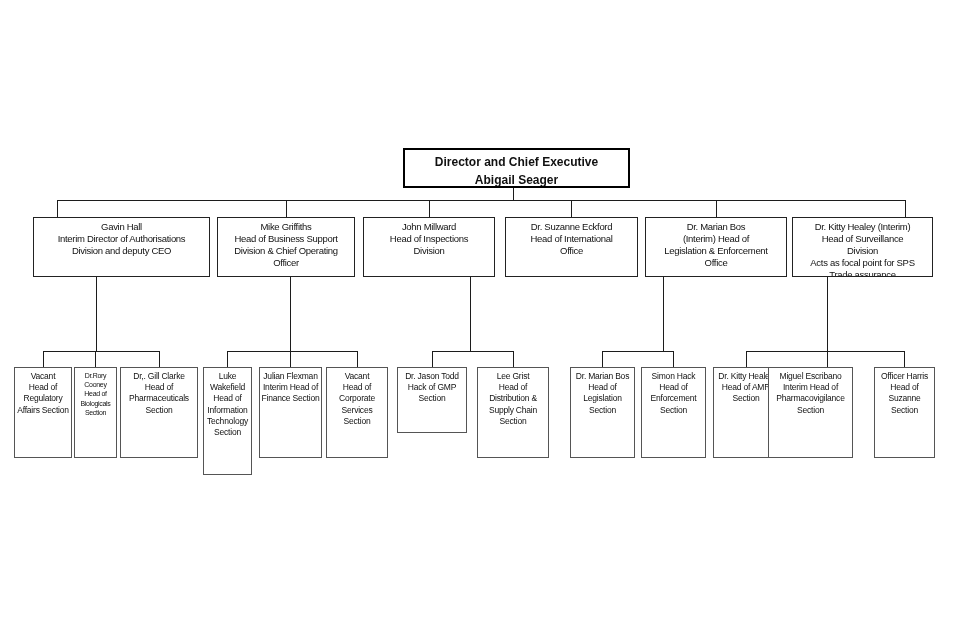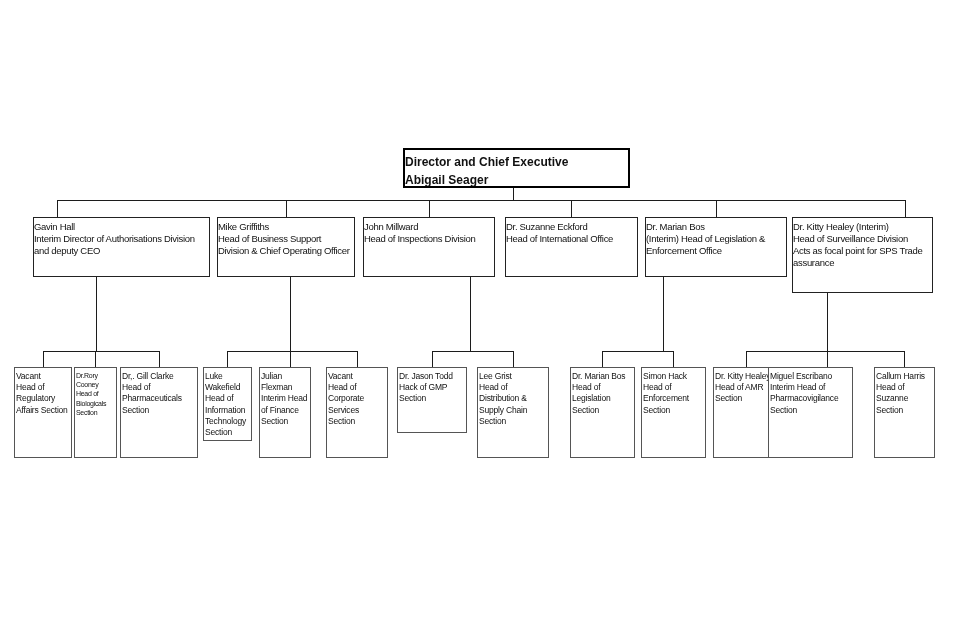--- a/index.html
+++ b/index.html
@@ -4,29 +4,29 @@
 <style>
   html,body{margin:0;padding:0}
   body{
     width:960px;height:640px;position:relative;overflow:hidden;
     background:#ffffff;color:#111;
     font-family:"Liberation Sans","DejaVu Sans",sans-serif;
   }
   .canvas{position:absolute;inset:0}
   .node{
     position:absolute;background:#fff;box-sizing:border-box;
-    overflow:hidden;
+    text-align:center;overflow:hidden;
   }
   .root-node{
     border:2px solid #000;
     font-size:12px;font-weight:bold;line-height:1.5;padding-top:3px;
   }
   .l2{
     border:1.5px solid #222;
-    font-size:9.5px;letter-spacing:-0.3px;line-height:1.26;padding:3px 0;
+    font-size:9.5px;letter-spacing:-0.3px;line-height:1.26;padding:3px 16px;
   }
   .l3{
     border:1px solid #555;
     font-size:8.5px;letter-spacing:-0.2px;line-height:1.32;padding:3px 1px;
   }
   .l3.narrow{font-size:7px;letter-spacing:-0.3px}
   .nm{font-weight:normal}
   .ti{font-weight:normal}
   .line{position:absolute;background:#1c1c1c}
 </style>
@@ -90,43 +90,43 @@
     <div class="ti">Head of Inspections Division</div>
   </div>
   <div class="node l2" style="left:505px;top:217px;width:133px;height:60px">
     <div class="nm">Dr. Suzanne Eckford</div>
     <div class="ti">Head of International Office</div>
   </div>
   <div class="node l2" style="left:645px;top:217px;width:142px;height:60px">
     <div class="nm">Dr. Marian Bos</div>
     <div class="ti">(Interim) Head of Legislation &amp; Enforcement Office</div>
   </div>
-  <div class="node l2" style="left:792px;top:217px;width:141px;height:76px">
+  <div class="node l2" style="left:792px;top:217px;width:141px;height:60px">
     <div class="nm">Dr. Kitty Healey (Interim)</div>
     <div class="ti">Head of Surveillance Division</div>
     <div class="ti">Acts as focal point for SPS Trade assurance</div>
   </div>
 
   <div class="node l3" style="left:14px;top:367px;width:58px;height:91px">
     <div class="nm">Vacant</div>
     <div class="ti">Head of Regulatory Affairs Section</div>
   </div>
   <div class="node l3 narrow" style="left:74px;top:367px;width:43px;height:91px">
     <div class="nm">Dr.Rory Cooney</div>
     <div class="ti">Head of Biologicals Section</div>
   </div>
   <div class="node l3" style="left:120px;top:367px;width:78px;height:91px">
     <div class="nm">Dr,. Gill Clarke</div>
     <div class="ti">Head of Pharmaceuticals Section</div>
   </div>
-  <div class="node l3" style="left:203px;top:367px;width:49px;height:74px">
+  <div class="node l3" style="left:203px;top:367px;width:49px;height:108px">
     <div class="nm">Luke Wakefield</div>
     <div class="ti">Head of Information Technology Section</div>
   </div>
-  <div class="node l3" style="left:259px;top:367px;width:52px;height:91px">
+  <div class="node l3" style="left:259px;top:367px;width:63px;height:91px">
     <div class="nm">Julian Flexman</div>
     <div class="ti">Interim Head of Finance Section</div>
   </div>
   <div class="node l3" style="left:326px;top:367px;width:62px;height:91px">
     <div class="nm">Vacant</div>
     <div class="ti">Head of Corporate Services Section</div>
   </div>
   <div class="node l3" style="left:397px;top:367px;width:70px;height:66px">
     <div class="nm">Dr. Jason Todd</div>
     <div class="ti">Hack of GMP Section</div>
@@ -145,17 +145,17 @@
   </div>
   <div class="node l3" style="left:713px;top:367px;width:66px;height:91px">
     <div class="nm">Dr. Kitty Healey</div>
     <div class="ti">Head of AMR Section</div>
   </div>
   <div class="node l3" style="left:768px;top:367px;width:85px;height:91px">
     <div class="nm">Miguel Escribano</div>
     <div class="ti">Interim Head of Pharmacovigilance Section</div>
   </div>
   <div class="node l3" style="left:874px;top:367px;width:61px;height:91px">
-    <div class="nm">Callum Harris</div>
+    <div class="nm">Officer Harris</div>
     <div class="ti">Head of Suzanne Section</div>
   </div>
 
 </div>
 
 </body></html>

